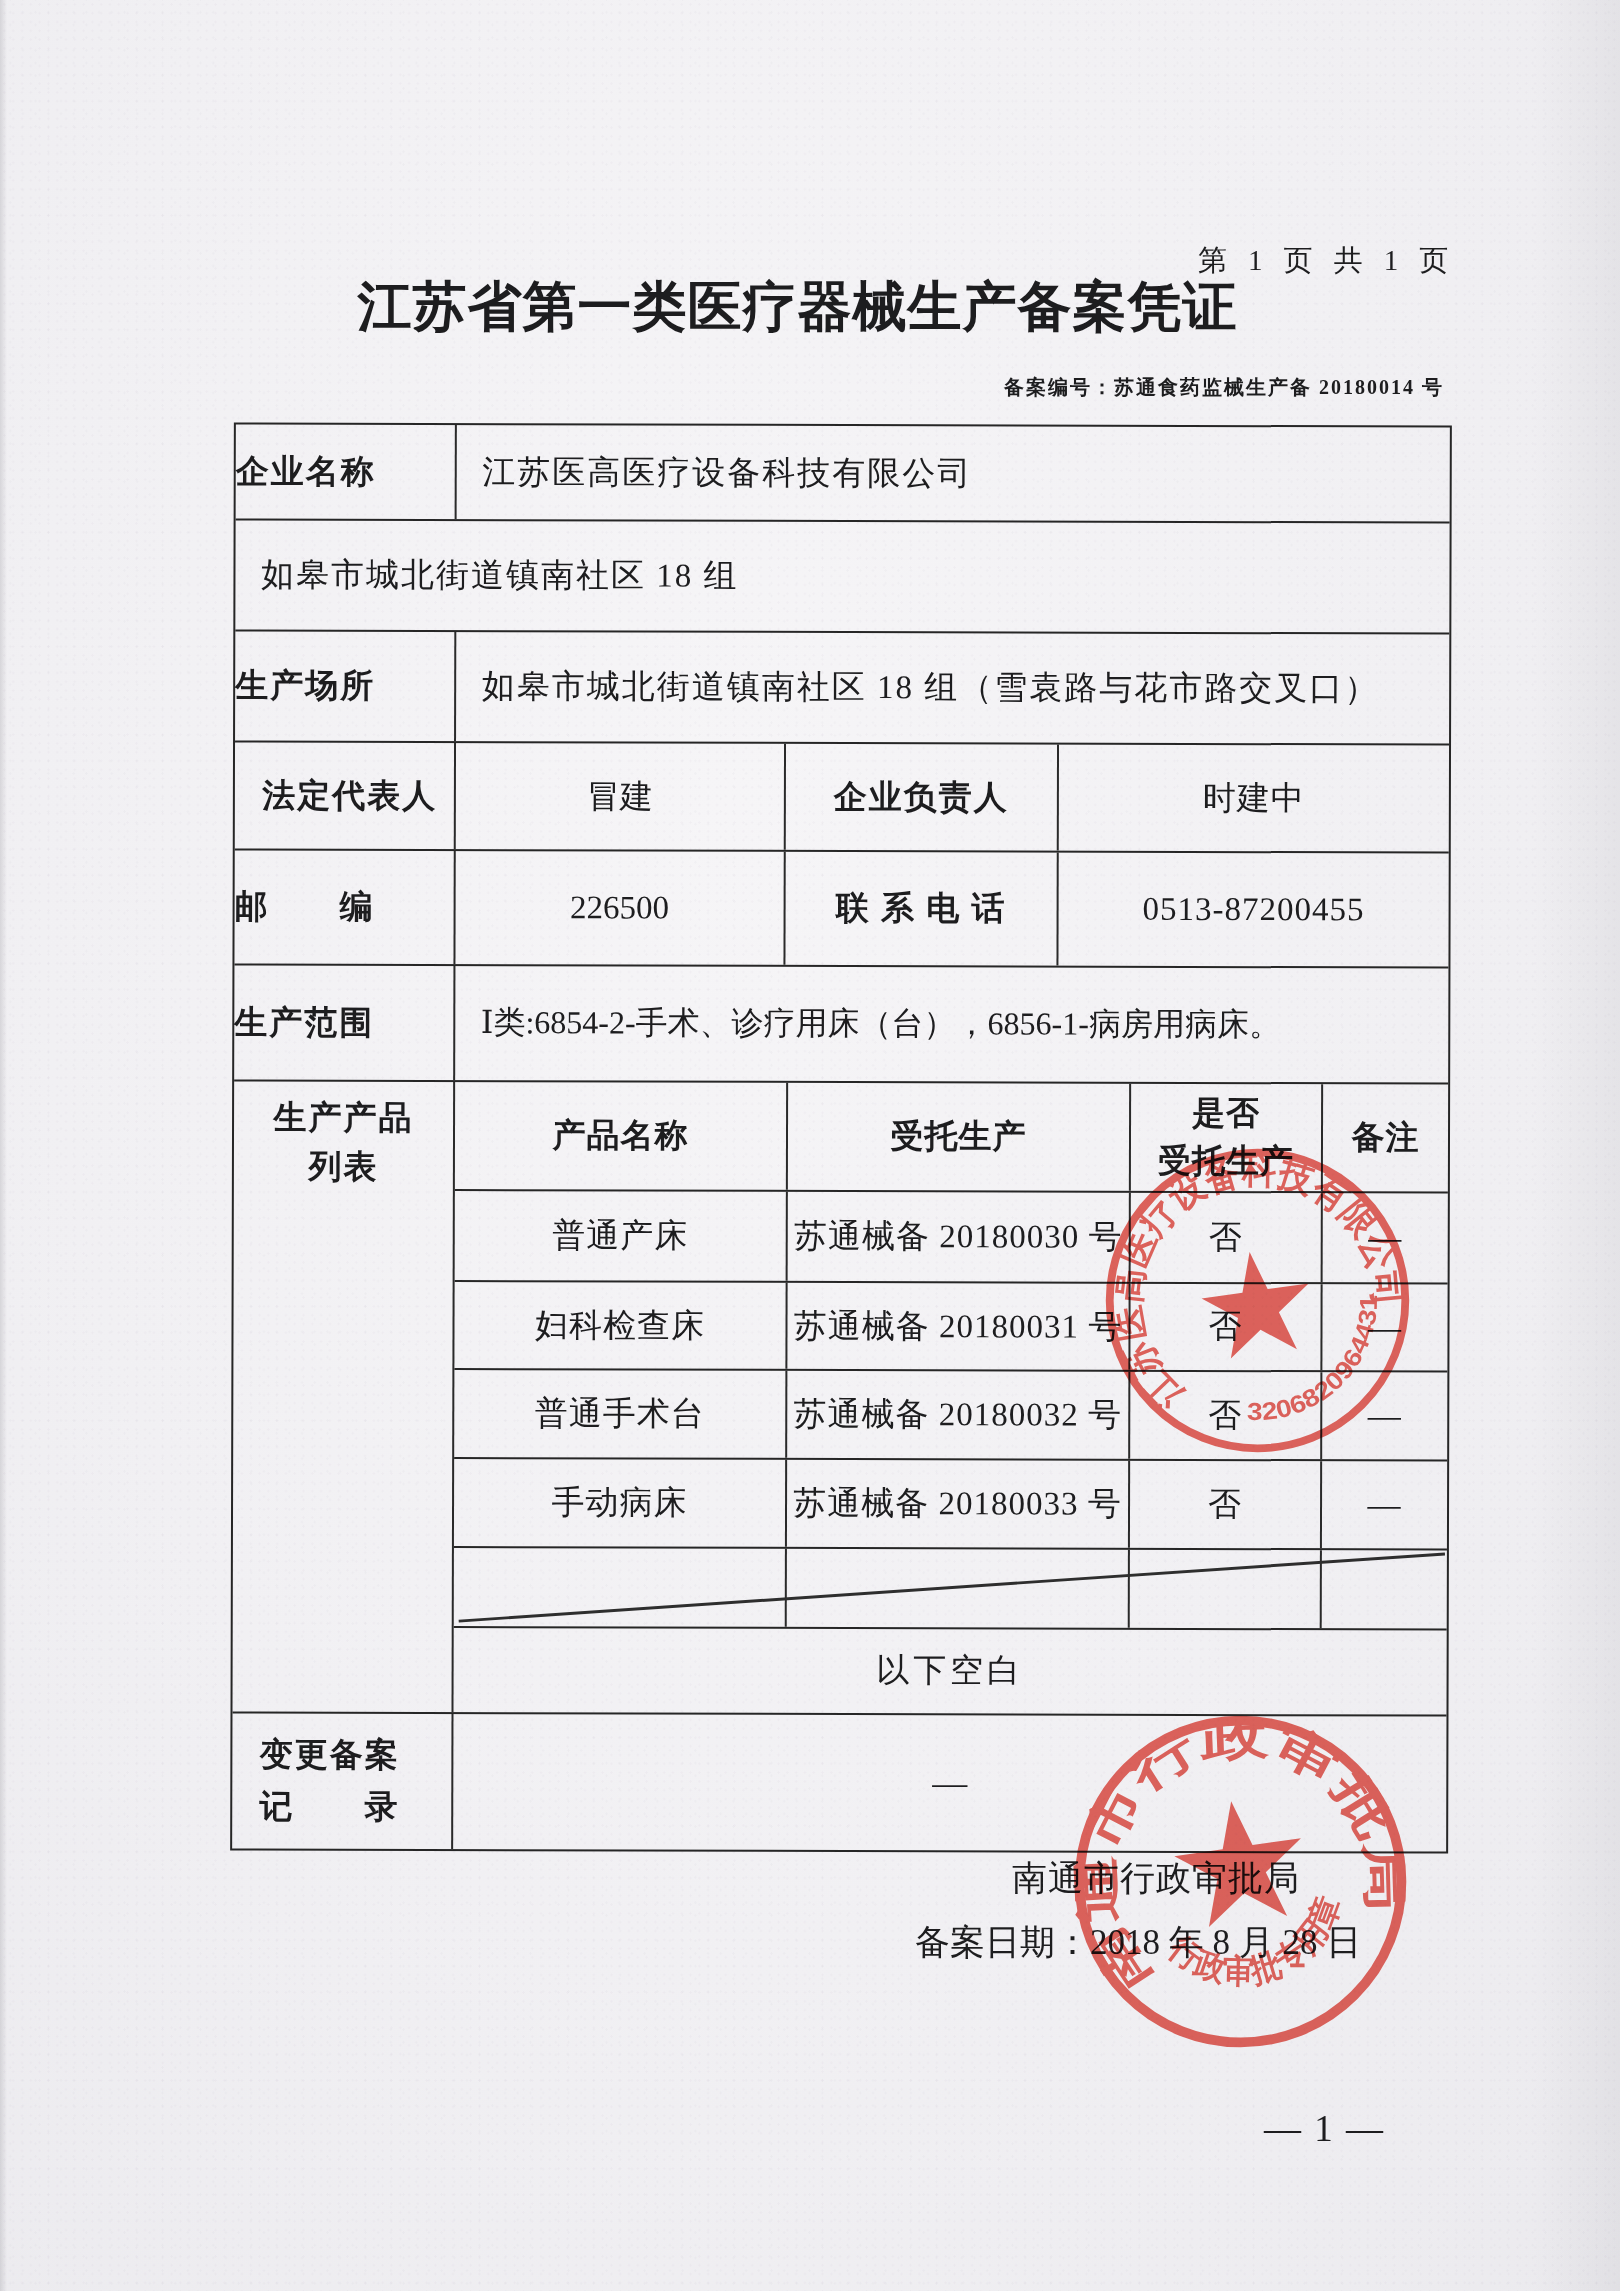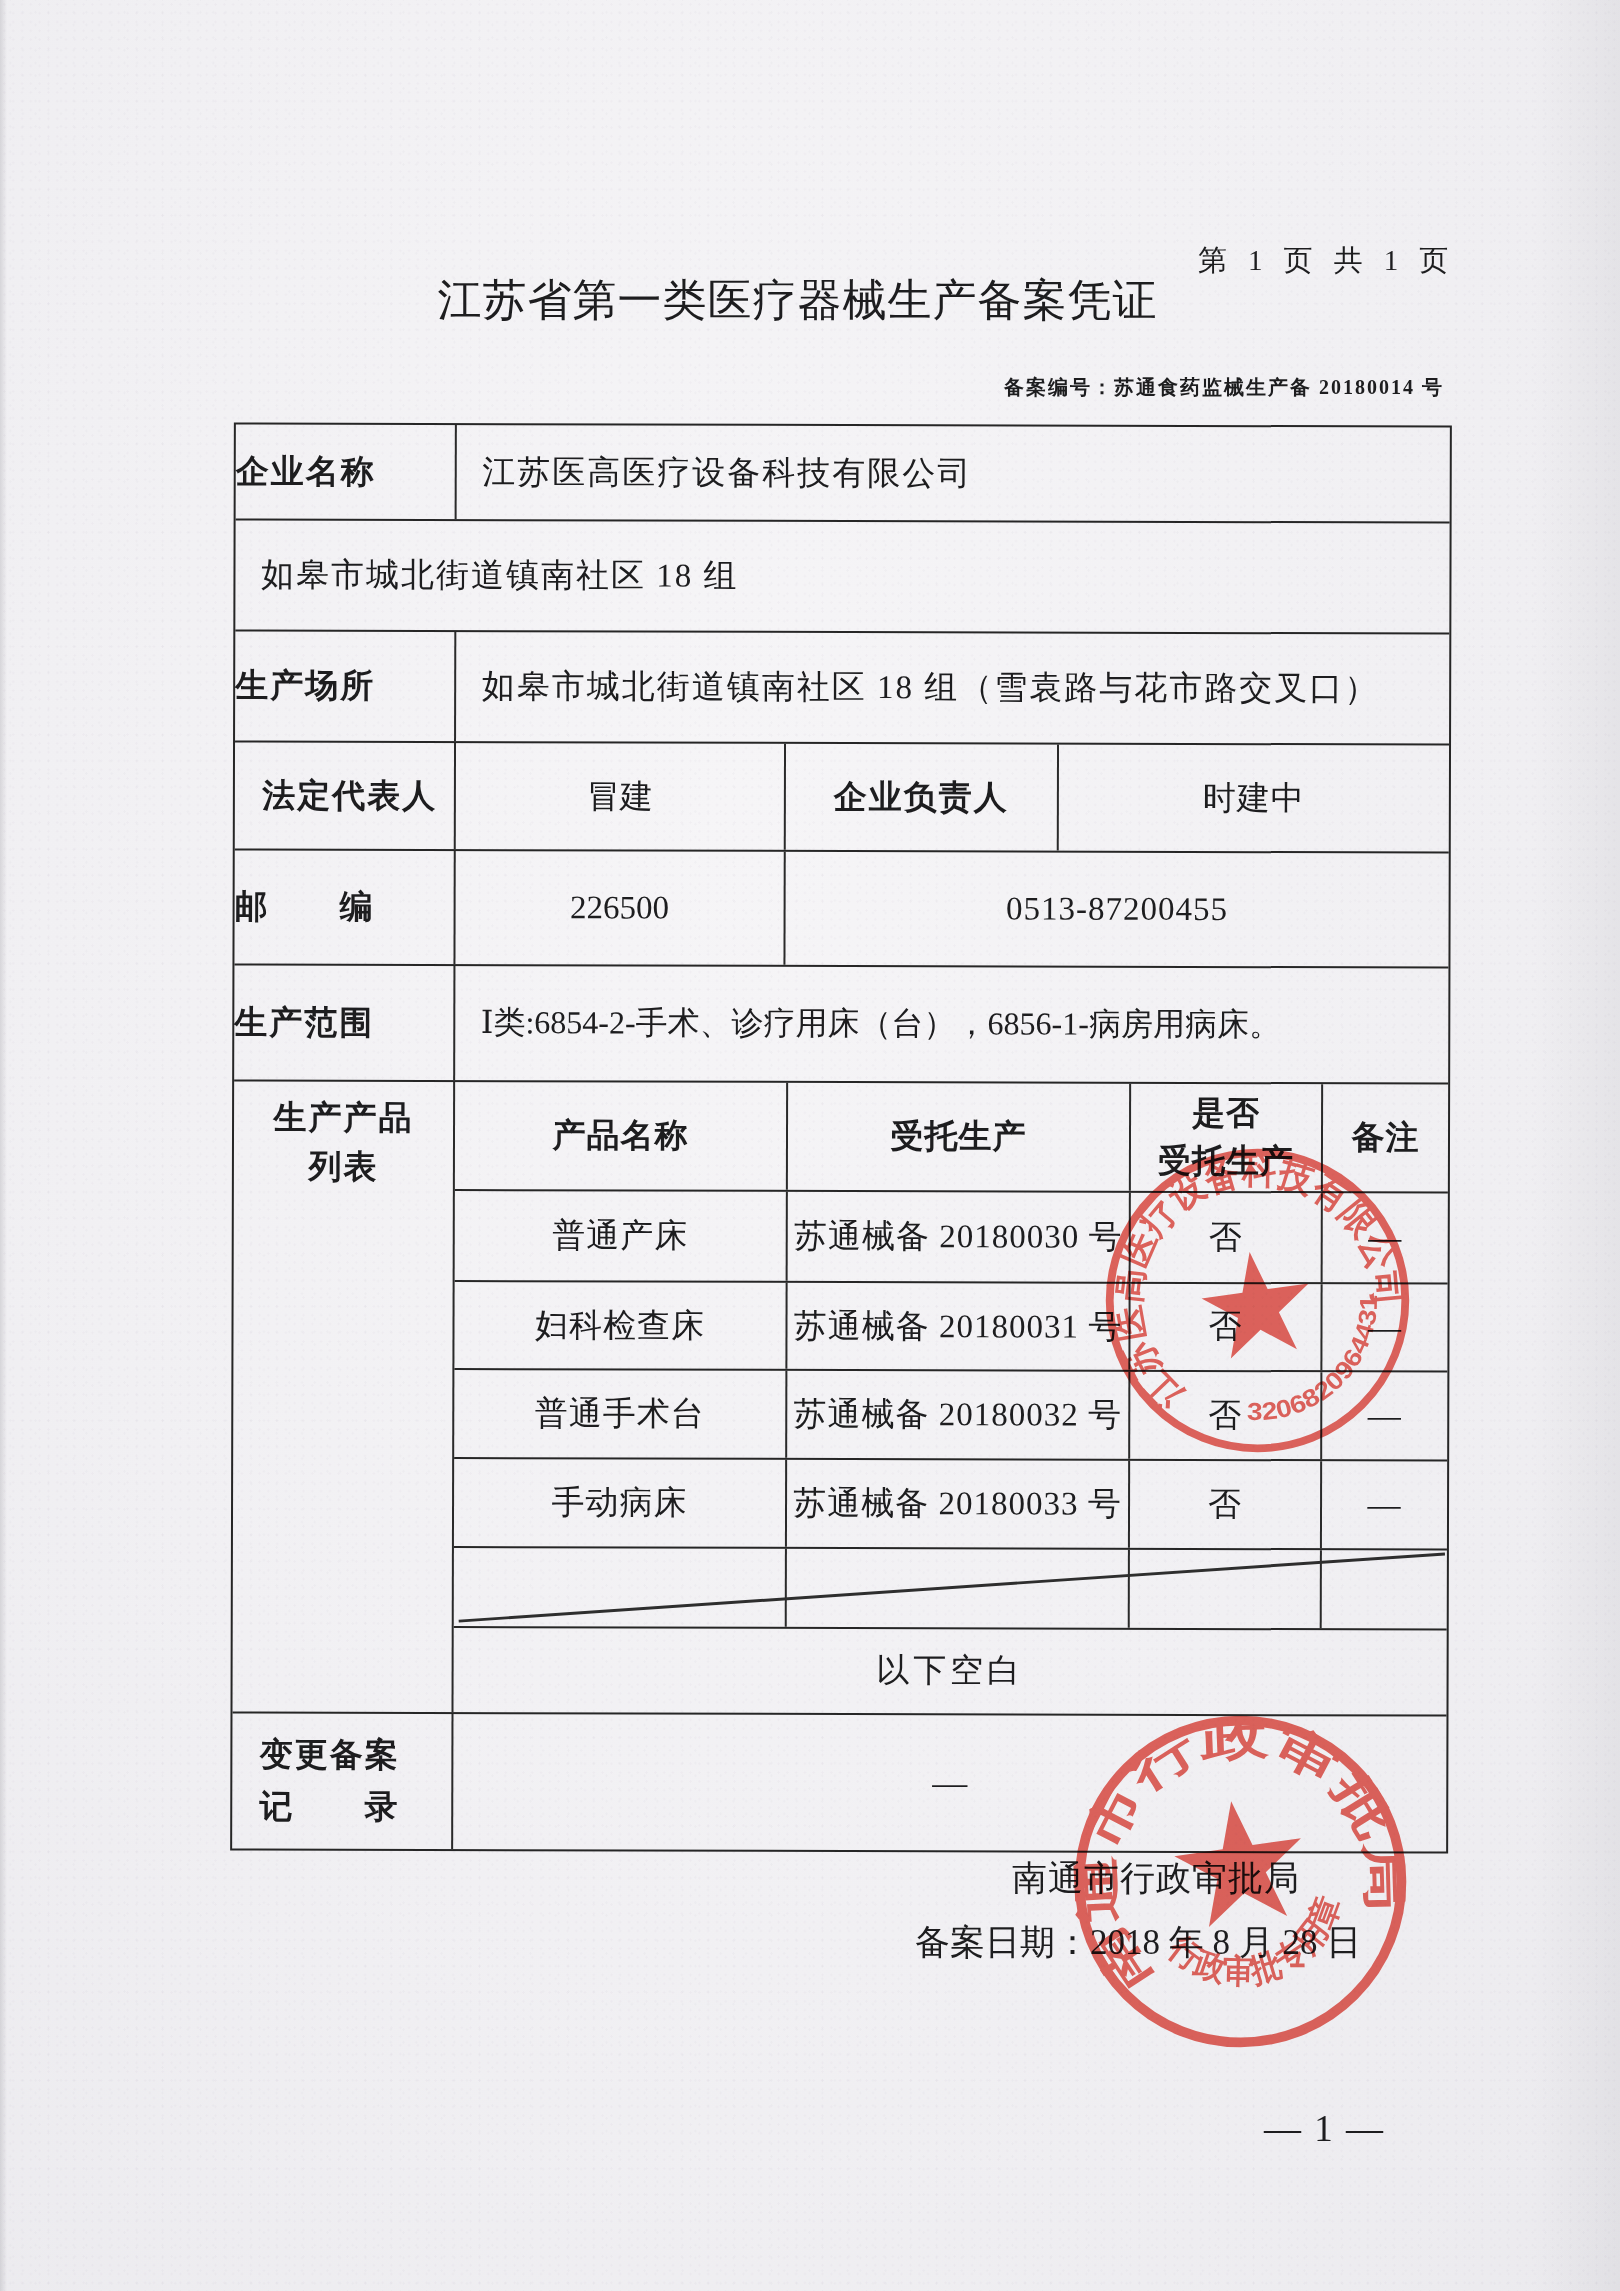--- a/index.html
+++ b/index.html
@@ -16,21 +16,21 @@
     background-size: 8.8px 8.8px, 12.7px 12.7px; background-position: 0 0, 3.9px 5.9px; }
   .edge-right { position:absolute; top:0; right:0; width:88px; height:100%; pointer-events:none;
     background: linear-gradient(to right, rgba(30,30,40,0), rgba(30,30,40,.05)); }
   .edge-left { position:absolute; top:0; left:0; width:6.9px; height:100%; pointer-events:none;
     background: linear-gradient(to right, rgba(30,30,40,.12), rgba(30,30,40,0)); }
 
   .page-indicator { position:absolute; top:241px; left:1198px; width:245px;
     font-size:29px; letter-spacing:6.9px; white-space:nowrap; }
   .doc-title { position:absolute; top:271px; left:0; width:1595px; text-align:center;
     font-family:"Liberation Sans","DejaVu Sans",sans-serif;
-    font-size:44px; font-weight:normal; letter-spacing:1px; white-space:nowrap; }
+    font-size:54px; font-weight:bold; letter-spacing:1px; white-space:nowrap; }
   .filing-line { position:absolute; top:374px; right:176px; font-size:20px;
     font-weight:600; letter-spacing:2px; white-space:nowrap;text-align:center; }
 
   
   .doc-table { position:absolute; top:424px; left:232px; width:1218px;
     border:2.9px solid #262626; box-sizing:border-box;
     transform:rotate(0.15deg); }
   .tr { display:flex; box-sizing:border-box; }
   .tr + .tr { border-top:2.9px solid #262626; }
   .c { box-sizing:border-box; display:flex; align-items:center; font-size:33px; }
@@ -105,20 +105,21 @@
   <div class="tr" style="height:108px">
     <div class="c c1" style="padding-left:27.4px">法定代表人</div>
     <div class="c w2">冒建</div>
     <div class="c w3" style="font-weight:600">企业负责人</div>
     <div class="c w4">时建中</div>
   </div>
 
   <div class="tr" style="height:115px">
     <div class="c c1">邮　　编</div>
     <div class="c w2">226500</div>
+    <div class="c w3" style="font-weight:600">联 系 电 话</div>
     <div class="c w4">0513-87200455</div>
   </div>
 
   <div class="tr" style="height:116px">
     <div class="c c1">生产范围</div>
     <div class="c val-left" style="letter-spacing:0;font-size:32px">Ⅰ类:6854-2-手术、诊疗用床（台），6856-1-病房用病床。</div>
   </div>
 
   <div class="tr" style="height:632px">
     <div class="c c1 products-label" style="padding-left:0">

